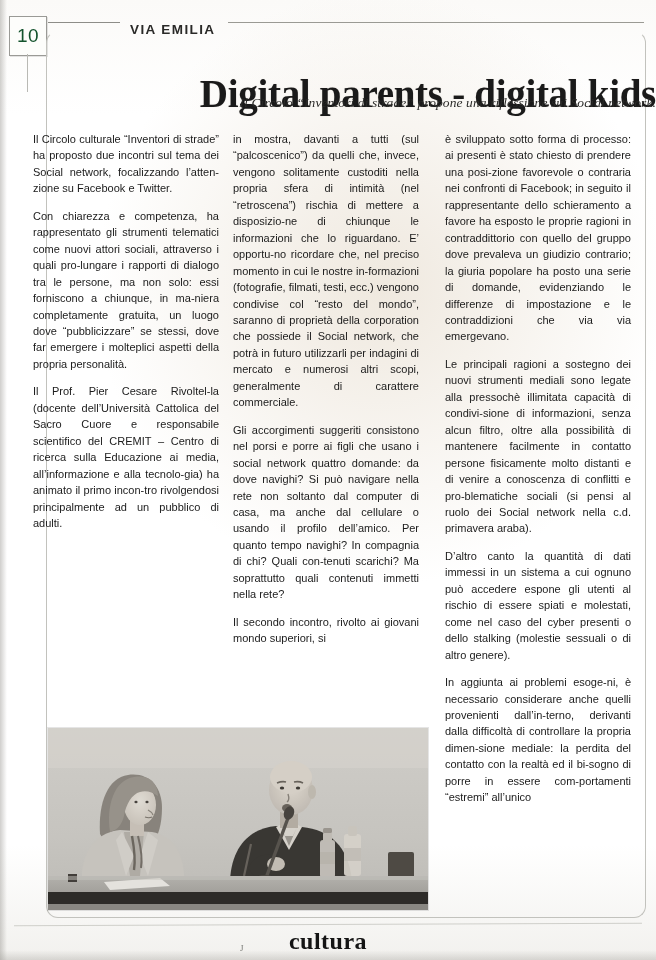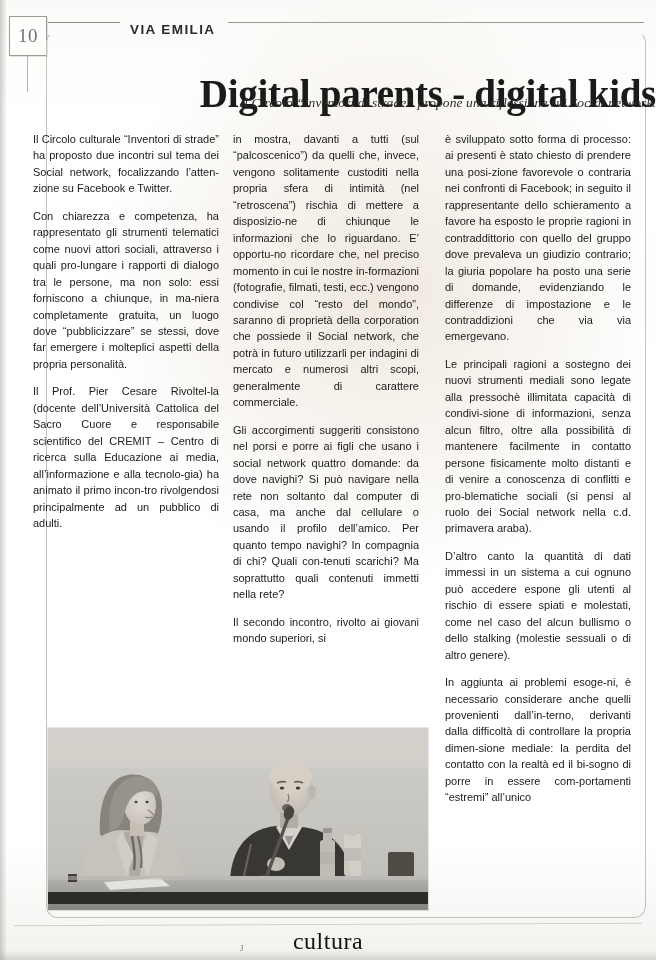--- a/index.html
+++ b/index.html
@@ -26,23 +26,23 @@
     left: 9px;
     top: 16px;
     width: 36px;
     height: 38px;
     border: 1px solid #9a9a96;
     background: #fdfdfb;
     box-shadow: 1px 1px 0 rgba(0,0,0,0.10);
     display: flex;
     align-items: center;
     justify-content: center;
-    font-family: Liberation Serif, serif;
+    font-family: Liberation Sans, sans-serif;
     font-size: 19px;
-    color: #737373;
+    color: #14532d;
     letter-spacing: .5px;
   }
 
   
   .masthead {
     position: absolute;
     left: 48px;
     top: 22px;
     width: 596px;
     height: 20px;
@@ -171,21 +171,21 @@
     border-top: 1px solid #cfcfca;
     transform: rotate(-0.25deg);
   }
   .footer-word {
     position: absolute;
     left: 0;
     top: 928px;
     width: 656px;
     text-align: center;
     font-family: "Liberation Serif", serif;
-    font-weight: normal;
+    font-weight: bold;
     font-size: 24px;
     letter-spacing: .5px;
     color: #141414;
   }
   .footer-speck {
     position: absolute;
     left: 240px;
     top: 943px;
     width: 5px;
     height: 6px;
@@ -233,21 +233,21 @@
       <p>Il Prof. Pier Cesare Rivoltel-la (docente dell’Università Cattolica del Sacro Cuore e responsabile scientifico del CREMIT – Centro di ricerca sulla Educazione ai media, all’informazione e alla tecnolo-gia) ha animato il primo incon-tro rivolgendosi principalmente ad un pubblico di adulti.</p>
     </div>
     <div class="col col-2">
       <p>in mostra, davanti a tutti (sul “palcoscenico”) da quelli che, invece, vengono solitamente custoditi nella propria sfera di intimità (nel “retroscena”) rischia di mettere a disposizio-ne di chiunque le informazioni che lo riguardano. E’ opportu-no ricordare che, nel preciso momento in cui le nostre in-formazioni (fotografie, filmati, testi, ecc.) vengono condivise col “resto del mondo”, saranno di proprietà della corporation che possiede il Social network, che potrà in futuro utilizzarli per indagini di mercato e numerosi altri scopi, generalmente di carattere commerciale.</p>
       <p>Gli accorgimenti suggeriti consistono nel porsi e porre ai figli che usano i social network quattro domande: da dove navighi? Si può navigare nella rete non soltanto dal computer di casa, ma anche dal cellulare o usando il profilo dell’amico. Per quanto tempo navighi? In compagnia di chi? Quali con-tenuti scarichi? Ma soprattutto quali contenuti immetti nella rete?</p>
       <p>Il secondo incontro, rivolto ai giovani mondo superiori, si</p>
     </div>
     <div class="col col-3">
       <p>è sviluppato sotto forma di processo: ai presenti è stato chiesto di prendere una posi-zione favorevole o contraria nei confronti di Facebook; in seguito il rappresentante dello schieramento a favore ha esposto le proprie ragioni in contraddittorio con quello del gruppo dove prevaleva un giudizio contrario; la giuria popolare ha posto una serie di domande, evidenziando le differenze di impostazione e le contraddizioni che via via emergevano.</p>
       <p>Le principali ragioni a sostegno dei nuovi strumenti mediali sono legate alla pressochè illimitata capacità di condivi-sione di informazioni, senza alcun filtro, oltre alla possibilità di mantenere facilmente in contatto persone fisicamente molto distanti e di venire a conoscenza di conflitti e pro-blematiche sociali (si pensi al ruolo dei Social network nella c.d. primavera araba).</p>
-      <p>D’altro canto la quantità di dati immessi in un sistema a cui ognuno può accedere espone gli utenti al rischio di essere spiati e molestati, come nel caso del alcun bullismo o dello stalking (molestie sessuali o di altro genere).</p>
+      <p>D’altro canto la quantità di dati immessi in un sistema a cui ognuno può accedere espone gli utenti al rischio di essere spiati e molestati, come nel caso del cyber presenti o dello stalking (molestie sessuali o di altro genere).</p>
       <p>In aggiunta ai problemi esoge-ni, è necessario considerare anche quelli provenienti dall’in-terno, derivanti dalla difficoltà di controllare la propria dimen-sione mediale: la perdita del contatto con la realtà ed il bi-sogno di porre in essere com-portamenti “estremi” all’unico</p>
     </div>
   </div>
 
   <div class="photo-wrap">
     <svg class="photo-svg" viewBox="0 0 380 182" preserveAspectRatio="none">
       <defs>
         <linearGradient id="wallG" x1="0" y1="0" x2="0" y2="1">
           <stop offset="0%" stop-color="#d6d4cf"></stop>
           <stop offset="60%" stop-color="#cdcbc6"></stop>

